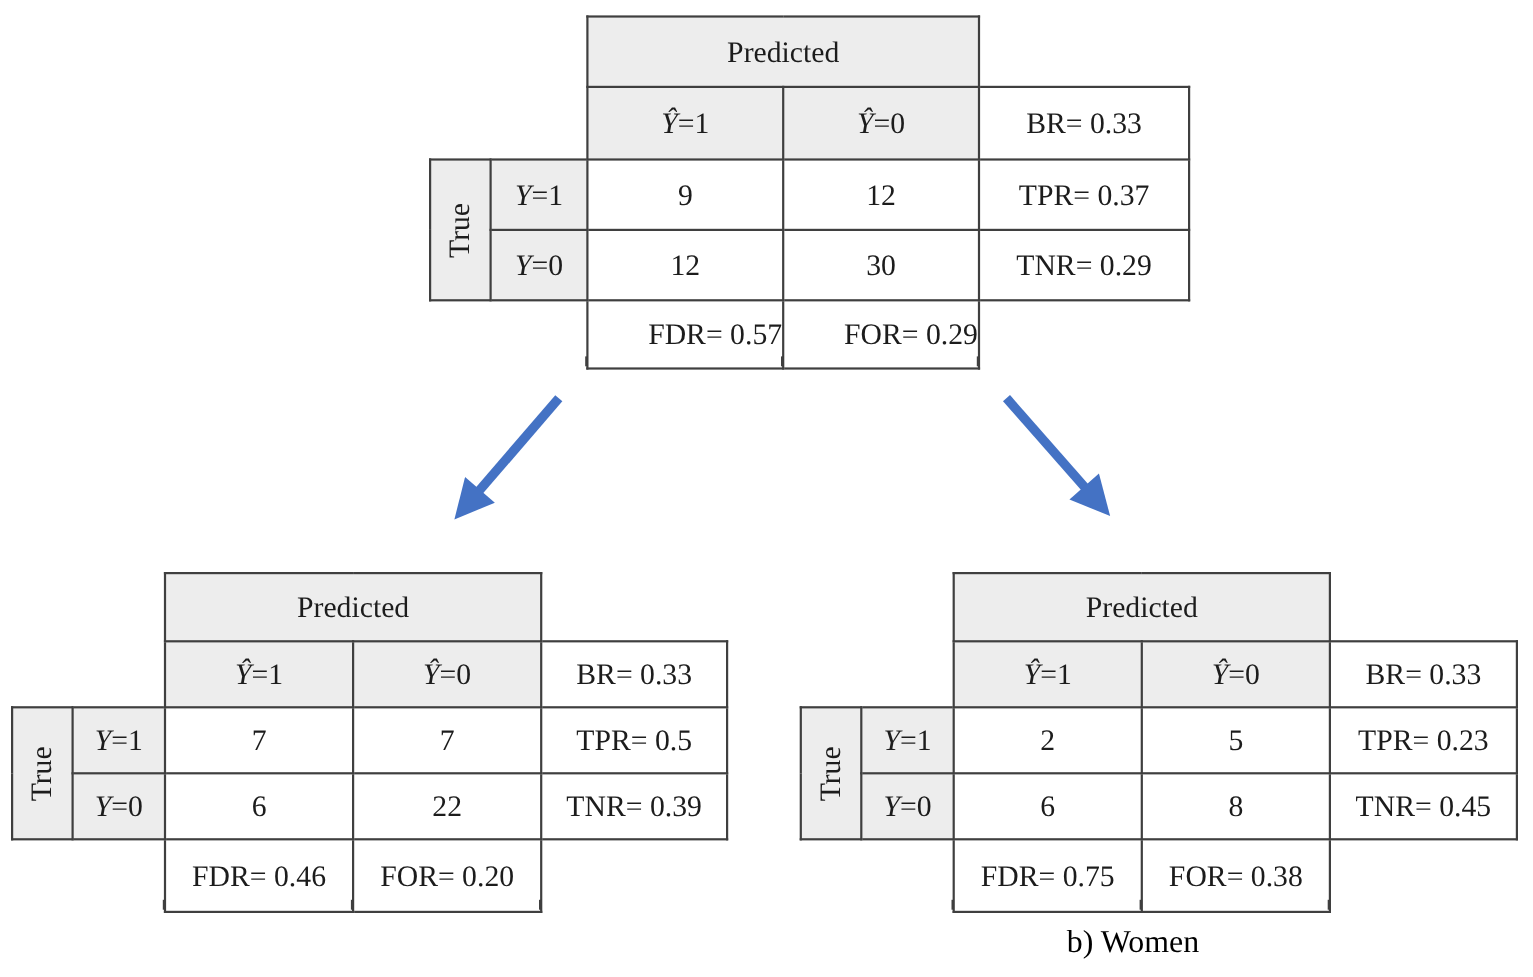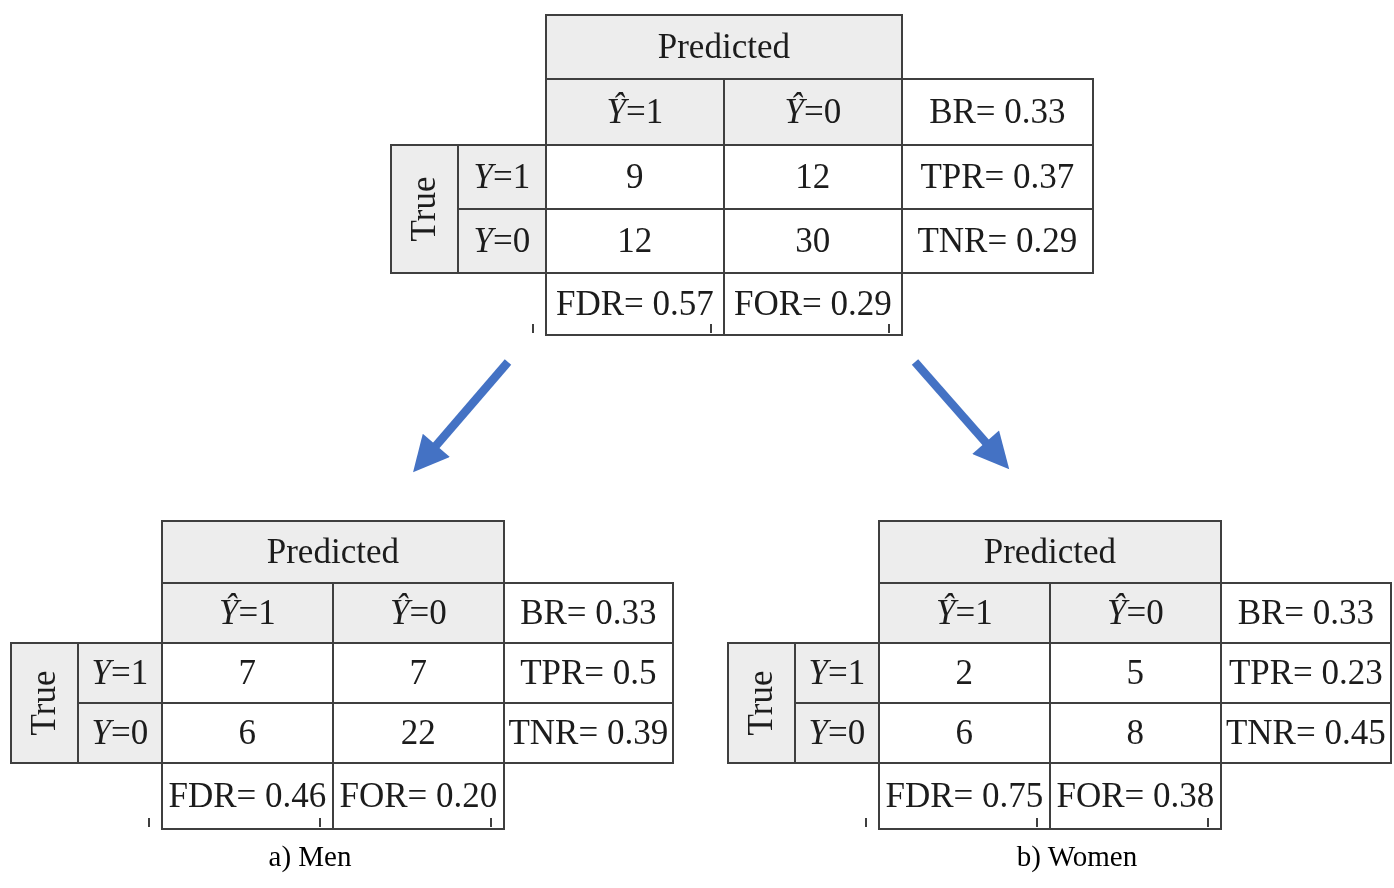--- a/index.html
+++ b/index.html
@@ -8,42 +8,42 @@
     width:1394px;height:888px;
     background:#ffffff;
     font-family:"Liberation Serif","DejaVu Serif",serif;
     color:#1c1c1c;
     overflow:hidden;
   }
   table.cm{
     position:absolute;
     border-collapse:collapse;
     table-layout:fixed;
-    font-size:35px;
+    font-size:27px;
   }
   table.cm td{
     text-align:center;
     vertical-align:middle;
     padding:0;
   }
   td.b{border:2px solid #3f3f3f;}
   td.hdr{background:#ededed;}
   td.blank{border:none;background:transparent;}
   .it{font-style:italic;}
   td.rot span{
     display:inline-block;
     transform:rotate(-90deg);
     white-space:nowrap;
   }
   
   .cm-top tr:nth-child(1) td{height:62px;}
   .cm-top tr:nth-child(2) td{height:64px;}
   .cm-top tr:nth-child(3) td{height:62px;}
   .cm-top tr:nth-child(4) td{height:62px;}
-  .cm-top tr:nth-child(5) td{height:60px;}
+  .cm-top tr:nth-child(5) td{height:60px;text-align:right;}
   .cm-b tr:nth-child(1) td{height:60px;}
   .cm-b tr:nth-child(2) td{height:58px;}
   .cm-b tr:nth-child(3) td{height:58px;}
   .cm-b tr:nth-child(4) td{height:58px;}
   .cm-b tr:nth-child(5) td{height:64px;}
   .stub{
     position:absolute;
     width:2px;height:9px;
     background:#3f3f3f;
   }
@@ -155,21 +155,20 @@
       <td class="blank" colspan="2"></td>
       <td class="b">FDR= 0.46</td>
       <td class="b">FOR= 0.20</td>
       <td class="blank"></td>
     </tr>
   </tbody>
     </table>
   <div class="stub" style="left:148px;top:818px;"></div>
   <div class="stub" style="left:319px;top:818px;"></div>
   <div class="stub" style="left:490px;top:818px;"></div>
-  <div class="caption" style="left:150px;top:840px;width:320px;">a) Men</div>
 
   <table class="cm cm-b" style="left:727px;top:520px;">
     <colgroup>
       <col style="width:55px">
         <col style="width:84px">
         <col style="width:171px">
         <col style="width:171px">
         <col style="width:170px">
     </colgroup>
     <tbody>
@@ -201,15 +200,15 @@
       <td class="blank" colspan="2"></td>
       <td class="b">FDR= 0.75</td>
       <td class="b">FOR= 0.38</td>
       <td class="blank"></td>
     </tr>
   </tbody>
     </table>
   <div class="stub" style="left:865px;top:818px;"></div>
   <div class="stub" style="left:1036px;top:818px;"></div>
   <div class="stub" style="left:1207px;top:818px;"></div>
-  <div class="caption" style="left:917px;top:840px;width:320px;">b) Women</div>
+  <div class="caption" style="left:870px;top:840px;width:320px;">b) Women</div>
 
 </div>
 
 </body></html>

